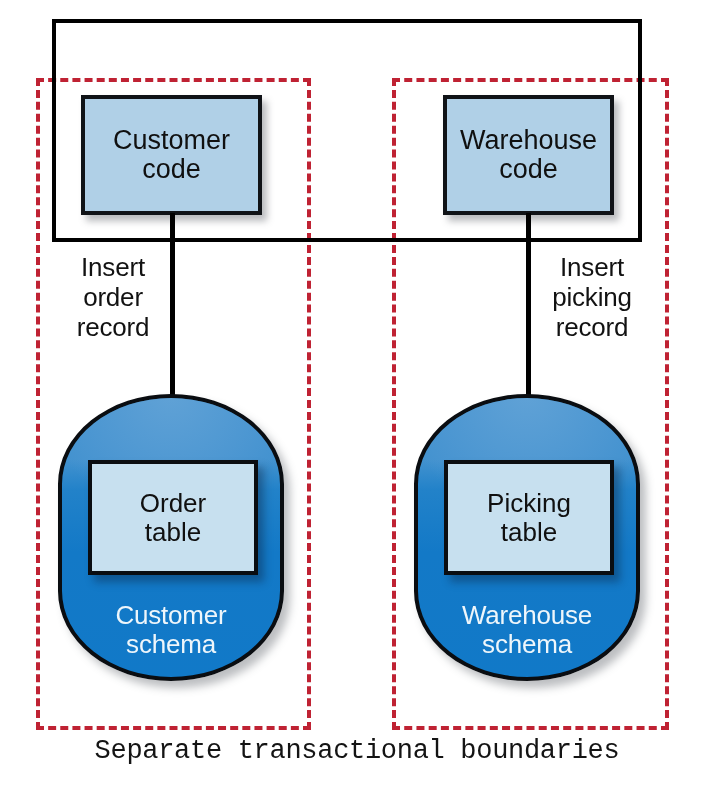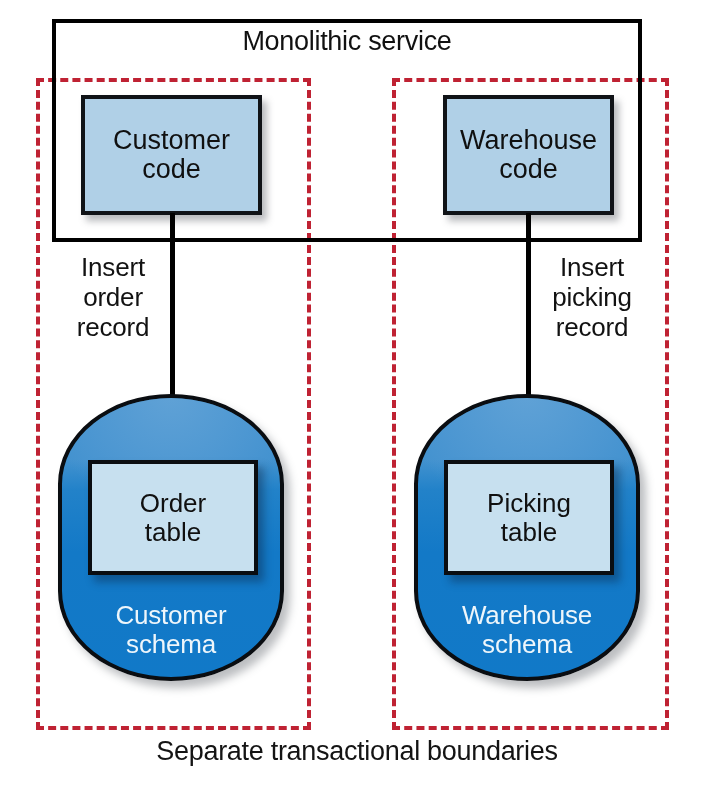--- a/index.html
+++ b/index.html
@@ -178,34 +178,34 @@
   .caption {
     position: absolute;
     left: 12px;
     right: 0;
     top: 736px;
     text-align: center;
     font-size: 27px;
     color: #141414;
     letter-spacing: -0.3px;
     white-space: nowrap;
+    font-family: Liberation Mono, monospace;
   }
 
   .line { display: block; }
 </style>
 </head>
 <body>
 
 <div id="canvas">
 
   <div class="dashed-boundary dashed-left"></div>
   <div class="dashed-boundary dashed-right"></div>
 
   <div class="monolith-box"></div>
-  <div class="monolith-title">Monolithic service</div>
 
   <div class="code-box code-box-customer">
     <span class="line">Customer</span>
     <span class="line">code</span>
   </div>
 
   <div class="code-box code-box-warehouse">
     <span class="line">Warehouse</span>
     <span class="line">code</span>
   </div>

